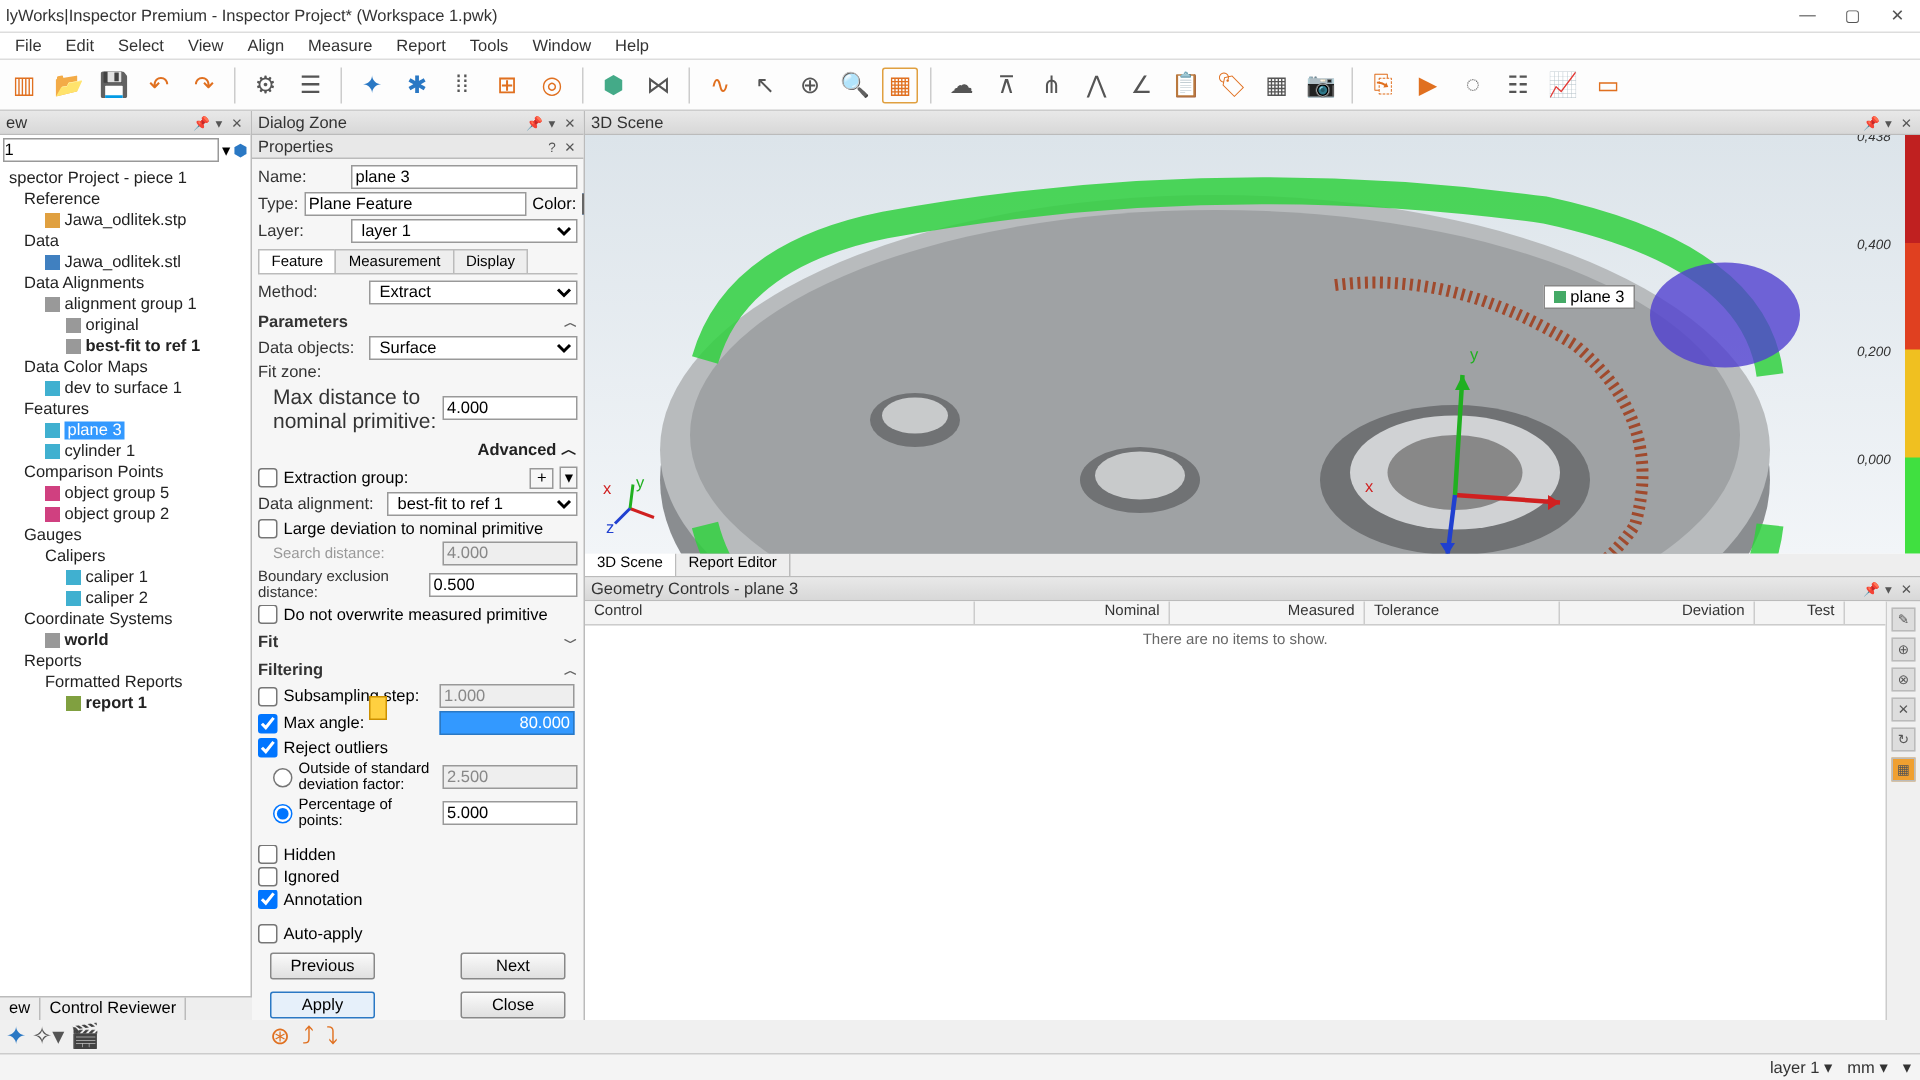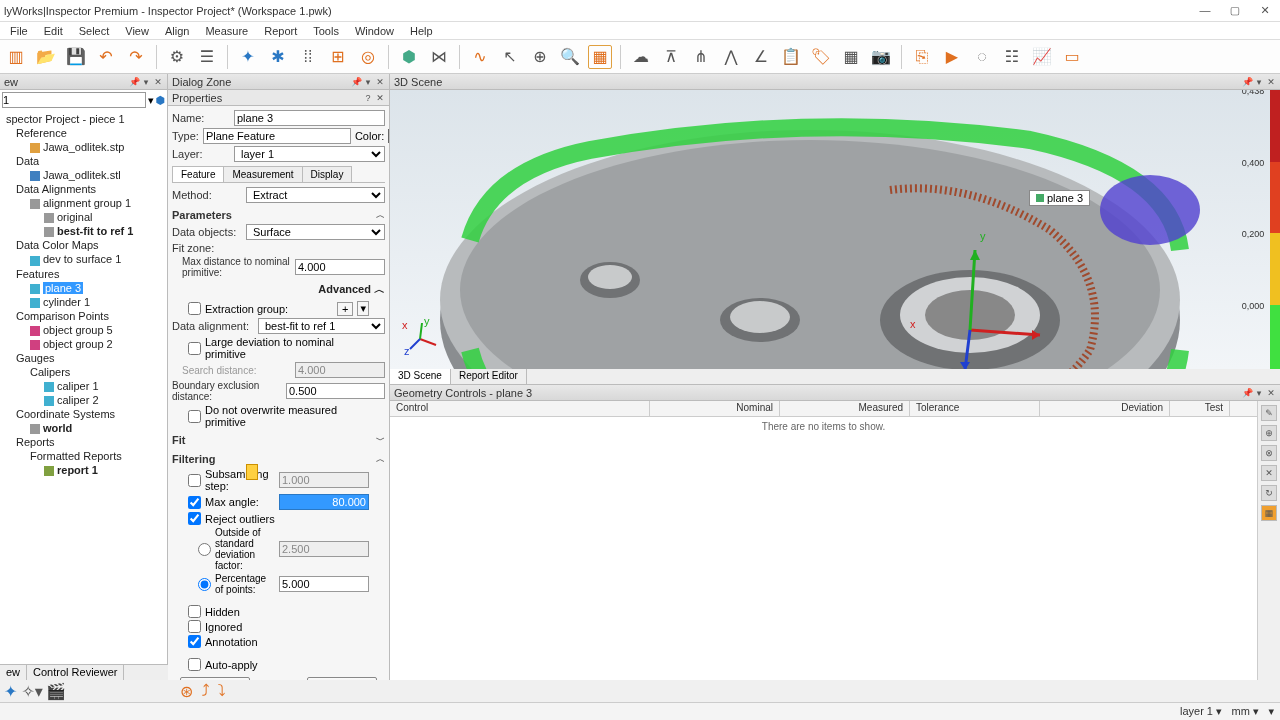--- a/index.html
+++ b/index.html
@@ -35,37 +35,37 @@
 .props { flex:1; overflow-y:auto; padding:2px 4px 4px 4px; }
 .props .row { display:flex; align-items:center; margin:2px 0; gap:4px;}
 .props label { width:58px; color:#333; }
 .props input[type=text], .props select { flex:1; border:1px solid #999; background:#fff; height:16px; padding:0 2px; font-size:11px;}
 .props .tabs { display:flex; border-bottom:1px solid #bbb; margin:4px 0;}
 .props .tabs span { padding:2px 8px; border:1px solid #bbb; border-bottom:none; background:#eee; margin-right:-1px; font-size:10px;}
 .props .tabs .active { background:#fff; }
 .section-h { font-weight:bold; color:#333; margin:6px 0 2px 0; display:flex;}
 .section-h .spacer{flex:1;} .section-h .chev{color:#666; font-size:9px;}
 .sub { padding-left:10px; }
-.chk { display:flex; align-items:center; gap:4px; margin:2px 16px;}
+.chk { display:flex; align-items:center; gap:4px; margin:2px 0;}
 .chk input { margin:0;}
 .btn { border:1px solid #888; background:linear-gradient(#fafafa,#e0e0e0); padding:2px 0; width:70px; text-align:center; border-radius:2px;}
 .btn.apply { border:1px solid #2a78c4; background:#e6f0fa;}
 .foot-btns { display:flex; justify-content:space-between; padding:4px 8px; }
 .num-field { width:90px; border:1px solid #999; height:16px; background:#fff; padding:0 2px;}
 .num-field.disabled { background:#eee; color:#888;}
 .num-field.hl { background:#3399ff; color:#fff; border-color:#2a78c4;text-align:right;}
 
 .scene-col { flex:1; display:flex; flex-direction:column; background:#fff; position:relative;}
 .scene-body { flex:1; position:relative; background:linear-gradient(#dce4ea,#f2f5f8); overflow:hidden;}
 .scene-body svg { position:absolute; }
 .part-label { position:absolute; top:100px; right:190px; background:#fff; border:1px solid #888; padding:1px 6px; font-size:10px; display:flex; align-items:center; gap:3px;}
 .part-label .dot{width:8px;height:8px;background:#4a6;} 
 .colorbar { position:absolute; top:0; right:0; width:28px; bottom:0;}
 .colorbar .seg { position:absolute; right:0; width:10px;}
-.colorbar .lbl { position:absolute; right:12px; font-size:9px; color:#333; text-align:center; width:30px;}
+.colorbar .lbl { position:absolute; right:12px; font-size:9px; color:#333; text-align:left; width:30px;font-style:italic;}
 .sub-tabs { height:16px; background:#eee; display:flex; border-bottom:1px solid #bbb;}
 .sub-tabs span{ padding:1px 8px; border-right:1px solid #bbb; background:#fff; font-size:10px;}
 .sub-tabs span.inactive{background:#eee;}
 .geom-body { flex:1; display:flex; }
 .geom-table { flex:1; background:#fff; border-right:1px solid #ccc; position:relative;}
 .geom-table .hdr { display:flex; background:#f4f4f4; border-bottom:1px solid #ccc; height:16px;}
 .geom-table .hdr span { border-right:1px solid #ccc; padding:1px 6px; font-size:10px; color:#333;}
 .geom-table .empty { text-align:center; color:#666; padding:4px; font-size:10px;}
 .side-icons { width:22px; background:#f0f0f0; display:flex; flex-direction:column; gap:4px; padding-top:4px; align-items:center;}
 .side-icons span{ width:16px;height:16px; background:#ddd; border:1px solid #bbb; font-size:9px; color:#555; text-align:center; line-height:14px;}
@@ -240,21 +240,21 @@
           <span>Parameters</span>
           <span class="spacer"></span>
           <span class="chev">︿</span>
         </div>
       <div class="row">
           <label style="width:70px">Data objects:</label>
           <select><option>Surface</option></select>
         </div>
       <div style="color:#333;">Fit zone:</div>
       <div class="row sub">
-          <label style="width:110px;font-size:10px;">Max distance to nominal primitive:</label>
+          <label style="width:110px;font-size:14px;">Max distance to nominal primitive:</label>
           <input class="num-field" type="text" value="4.000" style="">
         </div>
       <div class="advanced-link"><span>Advanced</span> <span class="chev">︿</span></div>
       <div class="chk">
           <input type="checkbox" style="">
           <span>Extraction group:</span>
           <span class="spacer" style="flex:1"></span>
           <span style="border:1px solid #999;padding:0 4px;">+</span>
           <span style="border:1px solid #999;padding:0 2px;">▾</span>
         </div>

